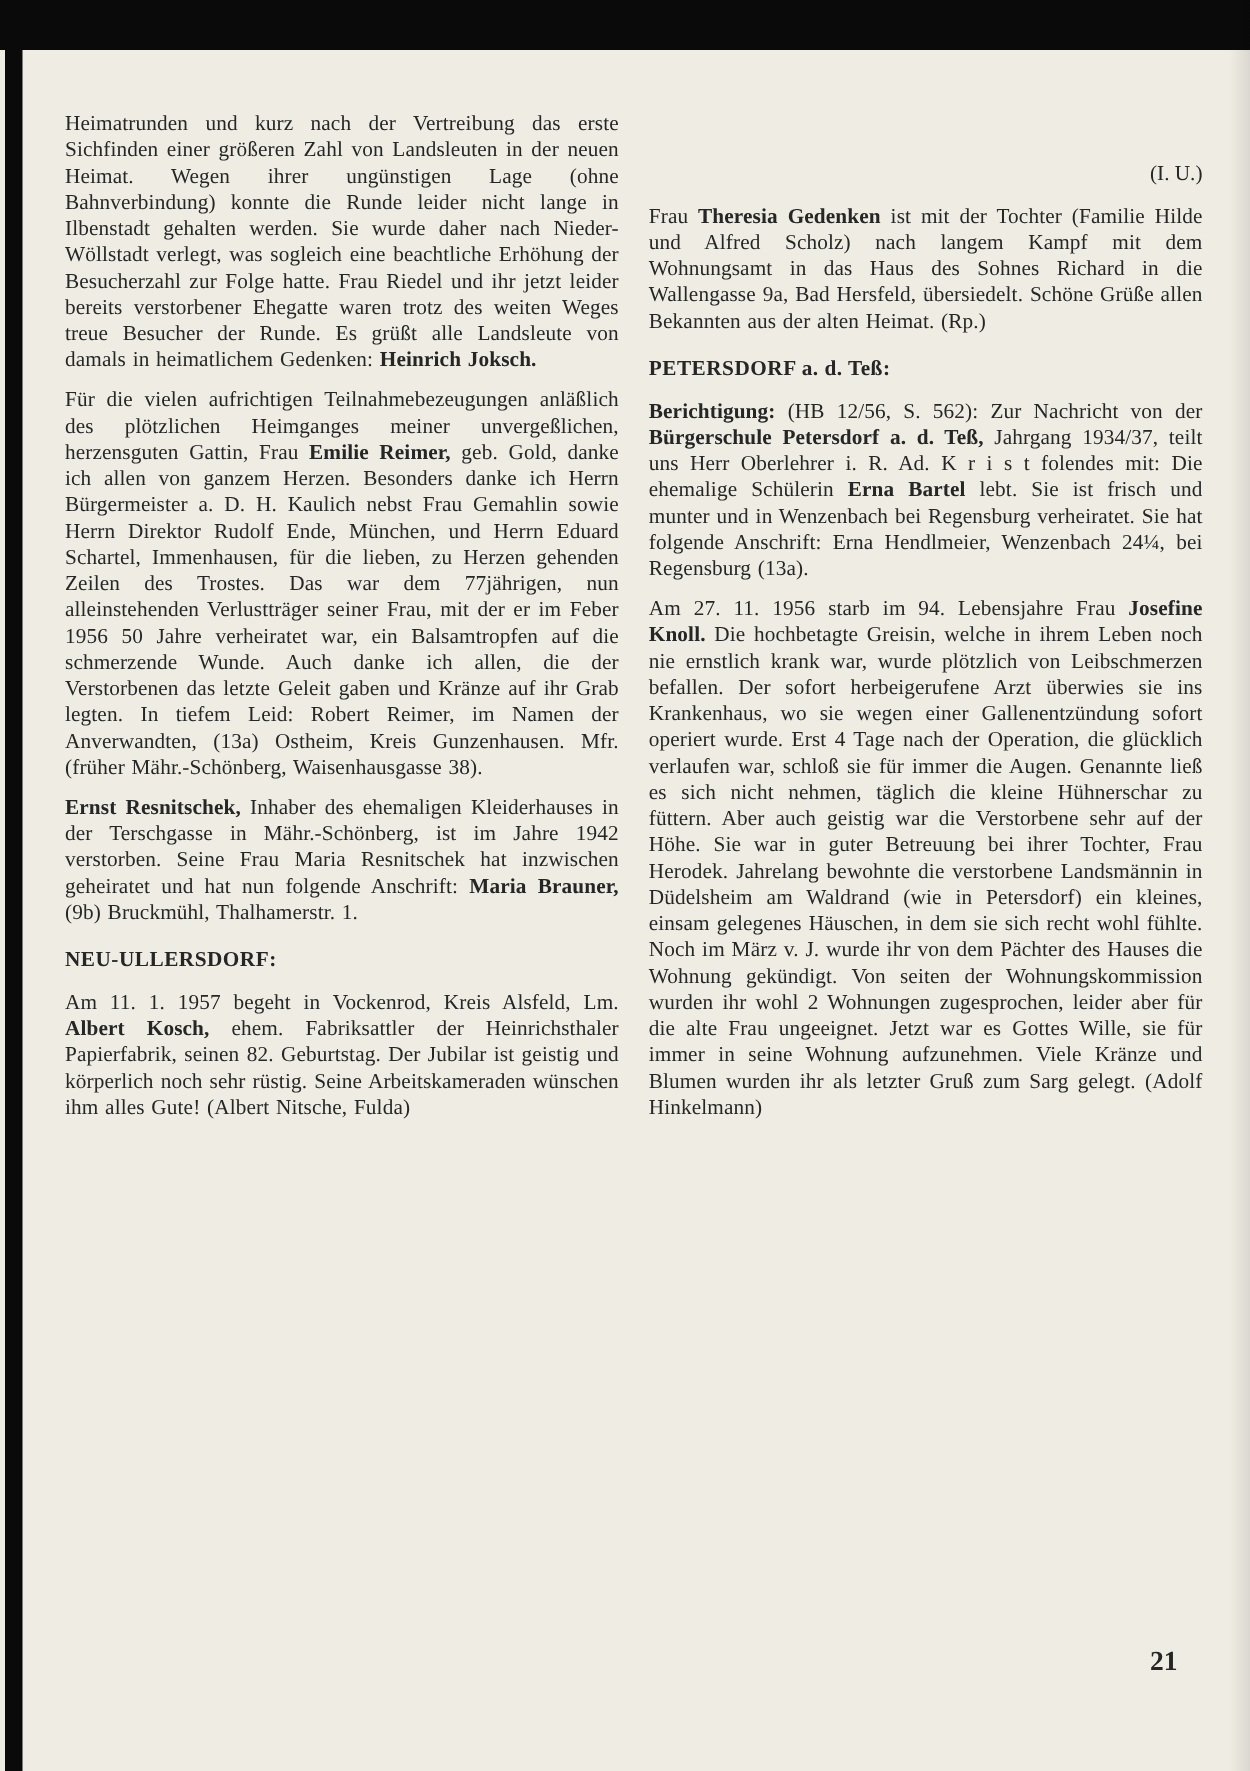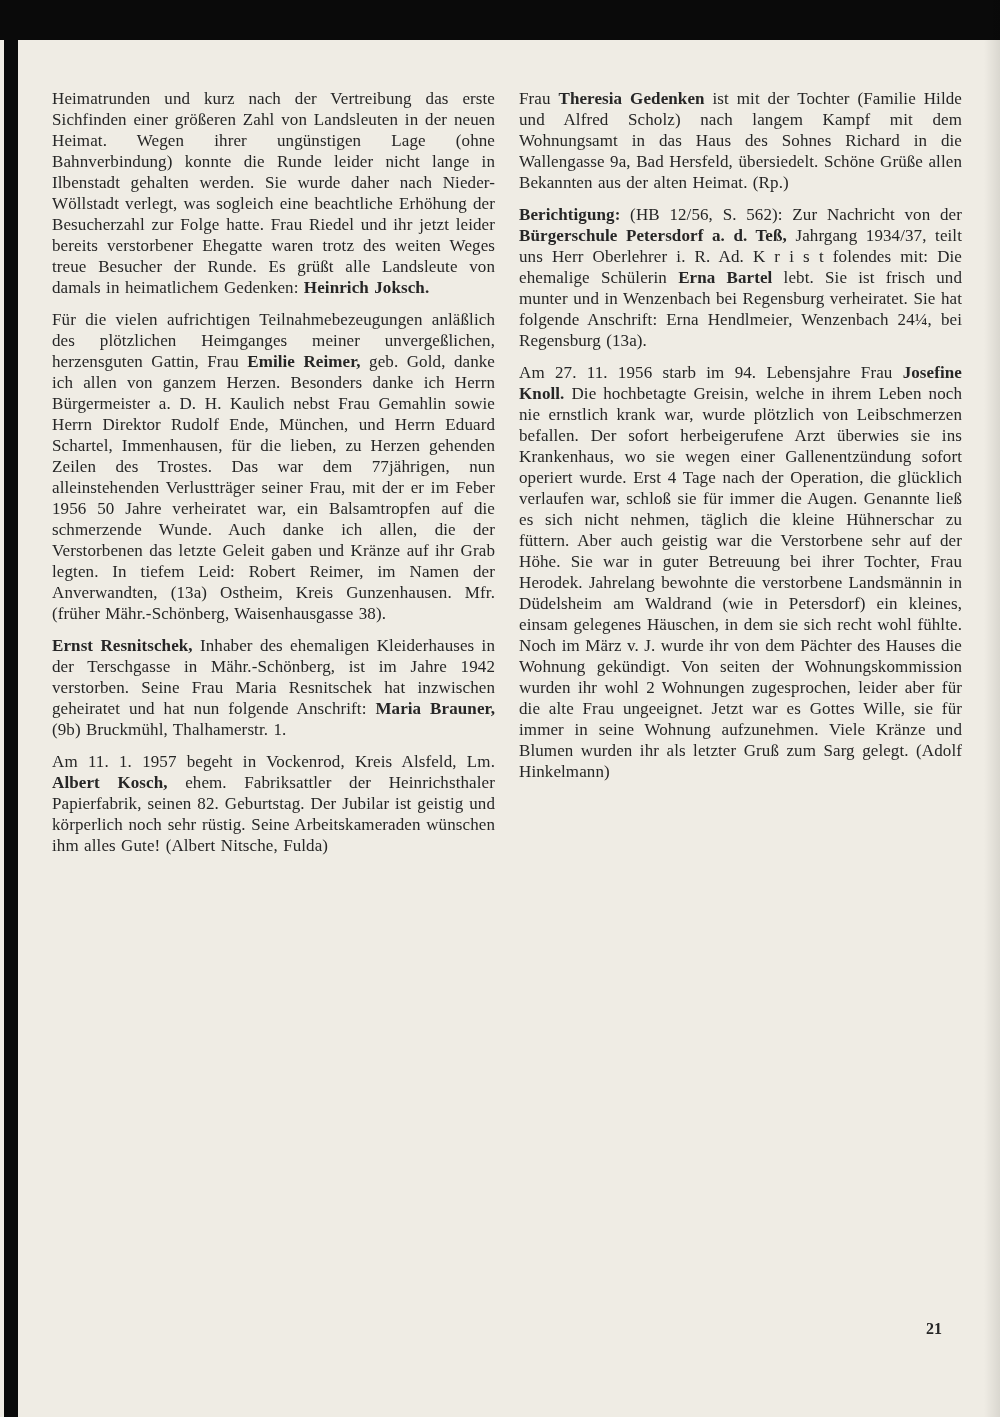--- a/index.html
+++ b/index.html
@@ -39,20 +39,21 @@
     width: 14px;
     background: var(--frame);
   }
   .columns {
     position: absolute;
     left: 52px;
     top: 88px;
     width: 910px;
     display: flex;
     gap: 24px;
+    align-items: flex-end;
   }
   .col { width: 443px; }
   .para {
     margin: 0 0 11px;
     font-size: 17px;
     line-height: 21px;
     text-align: justify;
     letter-spacing: 0.1px;
     word-spacing: 1px;
     hyphens: auto;
@@ -69,38 +70,41 @@
     margin: 0 0 13px;
     font-size: 17px;
     line-height: 21px;
     text-align: right;
   }
   .b { font-weight: bold; }
   .page-number {
     position: absolute;
     top: 1318px;
     right: 58px;
-    font-size: 16px;
+    font-size: 22px;
     line-height: 21px;
     font-weight: bold;
   }
 </style>
 </head>
 <body>
 
 <div class="page">
   <div class="bar-top"></div>
   <div class="bar-left"></div>
   <div class="columns">
       <div class="col">
         <p class="para"><span>Heimatrunden und kurz nach der Vertreibung das erste Sichfinden einer größeren Zahl von Landsleuten in der neuen Heimat. Wegen ihrer ungünstigen Lage (ohne Bahnverbindung) konnte die Runde leider nicht lange in Ilbenstadt gehalten werden. Sie wurde daher nach Nieder-Wöllstadt verlegt, was sogleich eine beachtliche Erhöhung der Besucherzahl zur Folge hatte. Frau Riedel und ihr jetzt leider bereits verstorbener Ehegatte waren trotz des weiten Weges treue Besucher der Runde. Es grüßt alle Landsleute von damals in heimatlichem Gedenken: </span><span class="b">Heinrich Joksch.</span></p>
         <p class="para"><span>Für die vielen aufrichtigen Teilnahmebezeugungen anläßlich des plötzlichen Heimganges meiner unvergeßlichen, herzensguten Gattin, Frau </span><span class="b">Emilie Reimer,</span><span> geb. Gold, danke ich allen von ganzem Herzen. Besonders danke ich Herrn Bürgermeister a. D. H. Kaulich nebst Frau Gemahlin sowie Herrn Direktor Rudolf Ende, München, und Herrn Eduard Schartel, Immenhausen, für die lieben, zu Herzen gehenden Zeilen des Trostes. Das war dem 77jährigen, nun alleinstehenden Verlustträger seiner Frau, mit der er im Feber 1956 50 Jahre verheiratet war, ein Balsamtropfen auf die schmerzende Wunde. Auch danke ich allen, die der Verstorbenen das letzte Geleit gaben und Kränze auf ihr Grab legten. In tiefem Leid: Robert Reimer, im Namen der Anverwandten, (13a) Ostheim, Kreis Gunzenhausen. Mfr. (früher Mähr.-Schönberg, Waisenhausgasse 38).</span></p>
         <p class="para"><span class="b">Ernst Resnitschek,</span><span> Inhaber des ehemaligen Kleiderhauses in der Terschgasse in Mähr.-Schönberg, ist im Jahre 1942 verstorben. Seine Frau Maria Resnitschek hat inzwischen geheiratet und hat nun folgende Anschrift: </span><span class="b">Maria Brauner,</span><span> (9b) Bruckmühl, Thalhamerstr. 1.</span></p>
+        <h2 class="heading">NEU-ULLERSDORF:</h2>
         <p class="para"><span>Am 11. 1. 1957 begeht in Vockenrod, Kreis Alsfeld, Lm. </span><span class="b">Albert Kosch,</span><span> ehem. Fabriksattler der Heinrichsthaler Papierfabrik, seinen 82. Geburtstag. Der Jubilar ist geistig und körperlich noch sehr rüstig. Seine Arbeitskameraden wünschen ihm alles Gute! (Albert Nitsche, Fulda)</span></p>
       </div>
       <div class="col">
+        <p class="right-line">(I. U.)</p>
         <p class="para"><span>Frau </span><span class="b">Theresia Gedenken</span><span> ist mit der Tochter (Familie Hilde und Alfred Scholz) nach langem Kampf mit dem Wohnungsamt in das Haus des Sohnes Richard in die Wallengasse 9a, Bad Hersfeld, übersiedelt. Schöne Grüße allen Bekannten aus der alten Heimat. (Rp.)</span></p>
+        <h2 class="heading">PETERSDORF a. d. Teß:</h2>
         <p class="para"><span class="b">Berichtigung:</span><span> (HB 12/56, S. 562): Zur Nachricht von der </span><span class="b">Bürgerschule Petersdorf a. d. Teß,</span><span> Jahrgang 1934/37, teilt uns Herr Oberlehrer i. R. Ad. K r i s t folendes mit: Die ehemalige Schülerin </span><span class="b">Erna Bartel</span><span> lebt. Sie ist frisch und munter und in Wenzenbach bei Regensburg verheiratet. Sie hat folgende Anschrift: Erna Hendlmeier, Wenzenbach 24¼, bei Regensburg (13a).</span></p>
         <p class="para"><span>Am 27. 11. 1956 starb im 94. Lebensjahre Frau </span><span class="b">Josefine Knoll.</span><span> Die hochbetagte Greisin, welche in ihrem Leben noch nie ernstlich krank war, wurde plötzlich von Leibschmerzen befallen. Der sofort herbeigerufene Arzt überwies sie ins Krankenhaus, wo sie wegen einer Gallenentzündung sofort operiert wurde. Erst 4 Tage nach der Operation, die glücklich verlaufen war, schloß sie für immer die Augen. Genannte ließ es sich nicht nehmen, täglich die kleine Hühnerschar zu füttern. Aber auch geistig war die Verstorbene sehr auf der Höhe. Sie war in guter Betreuung bei ihrer Tochter, Frau Herodek. Jahrelang bewohnte die verstorbene Landsmännin in Düdelsheim am Waldrand (wie in Petersdorf) ein kleines, einsam gelegenes Häuschen, in dem sie sich recht wohl fühlte. Noch im März v. J. wurde ihr von dem Pächter des Hauses die Wohnung gekündigt. Von seiten der Wohnungskommission wurden ihr wohl 2 Wohnungen zugesprochen, leider aber für die alte Frau ungeeignet. Jetzt war es Gottes Wille, sie für immer in seine Wohnung aufzunehmen. Viele Kränze und Blumen wurden ihr als letzter Gruß zum Sarg gelegt. (Adolf Hinkelmann)</span></p>
       </div>
     </div>
   <div class="page-number">21</div>
 </div>
 
 </body></html>

